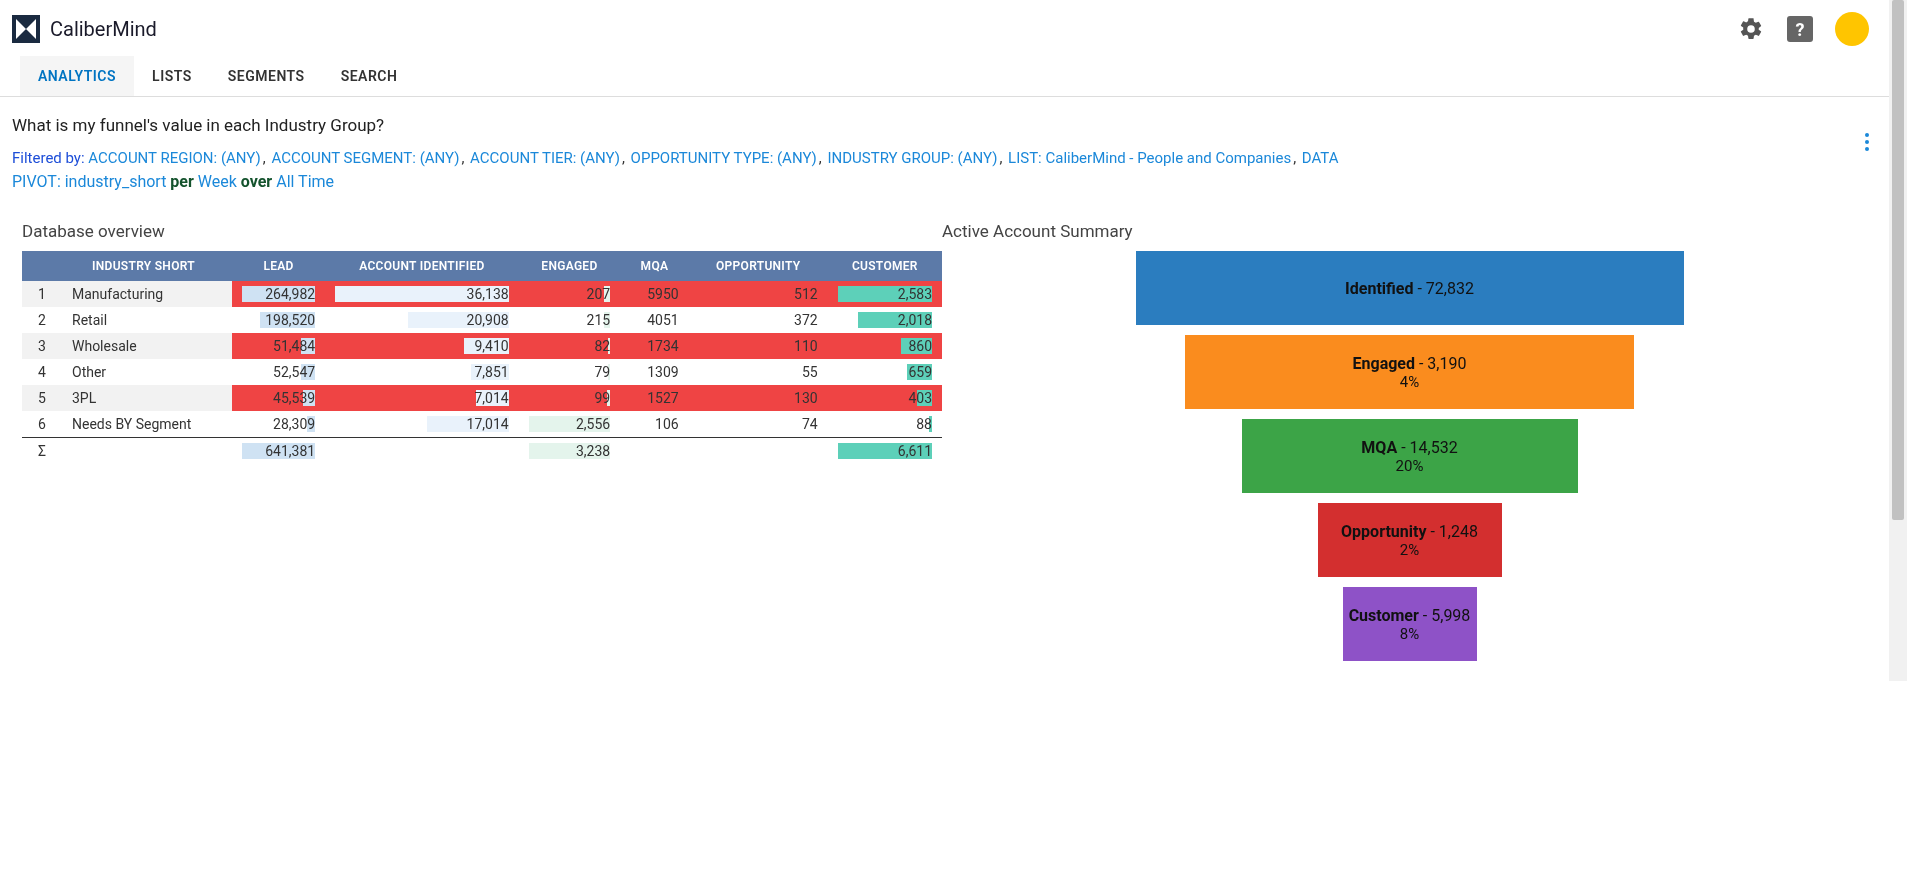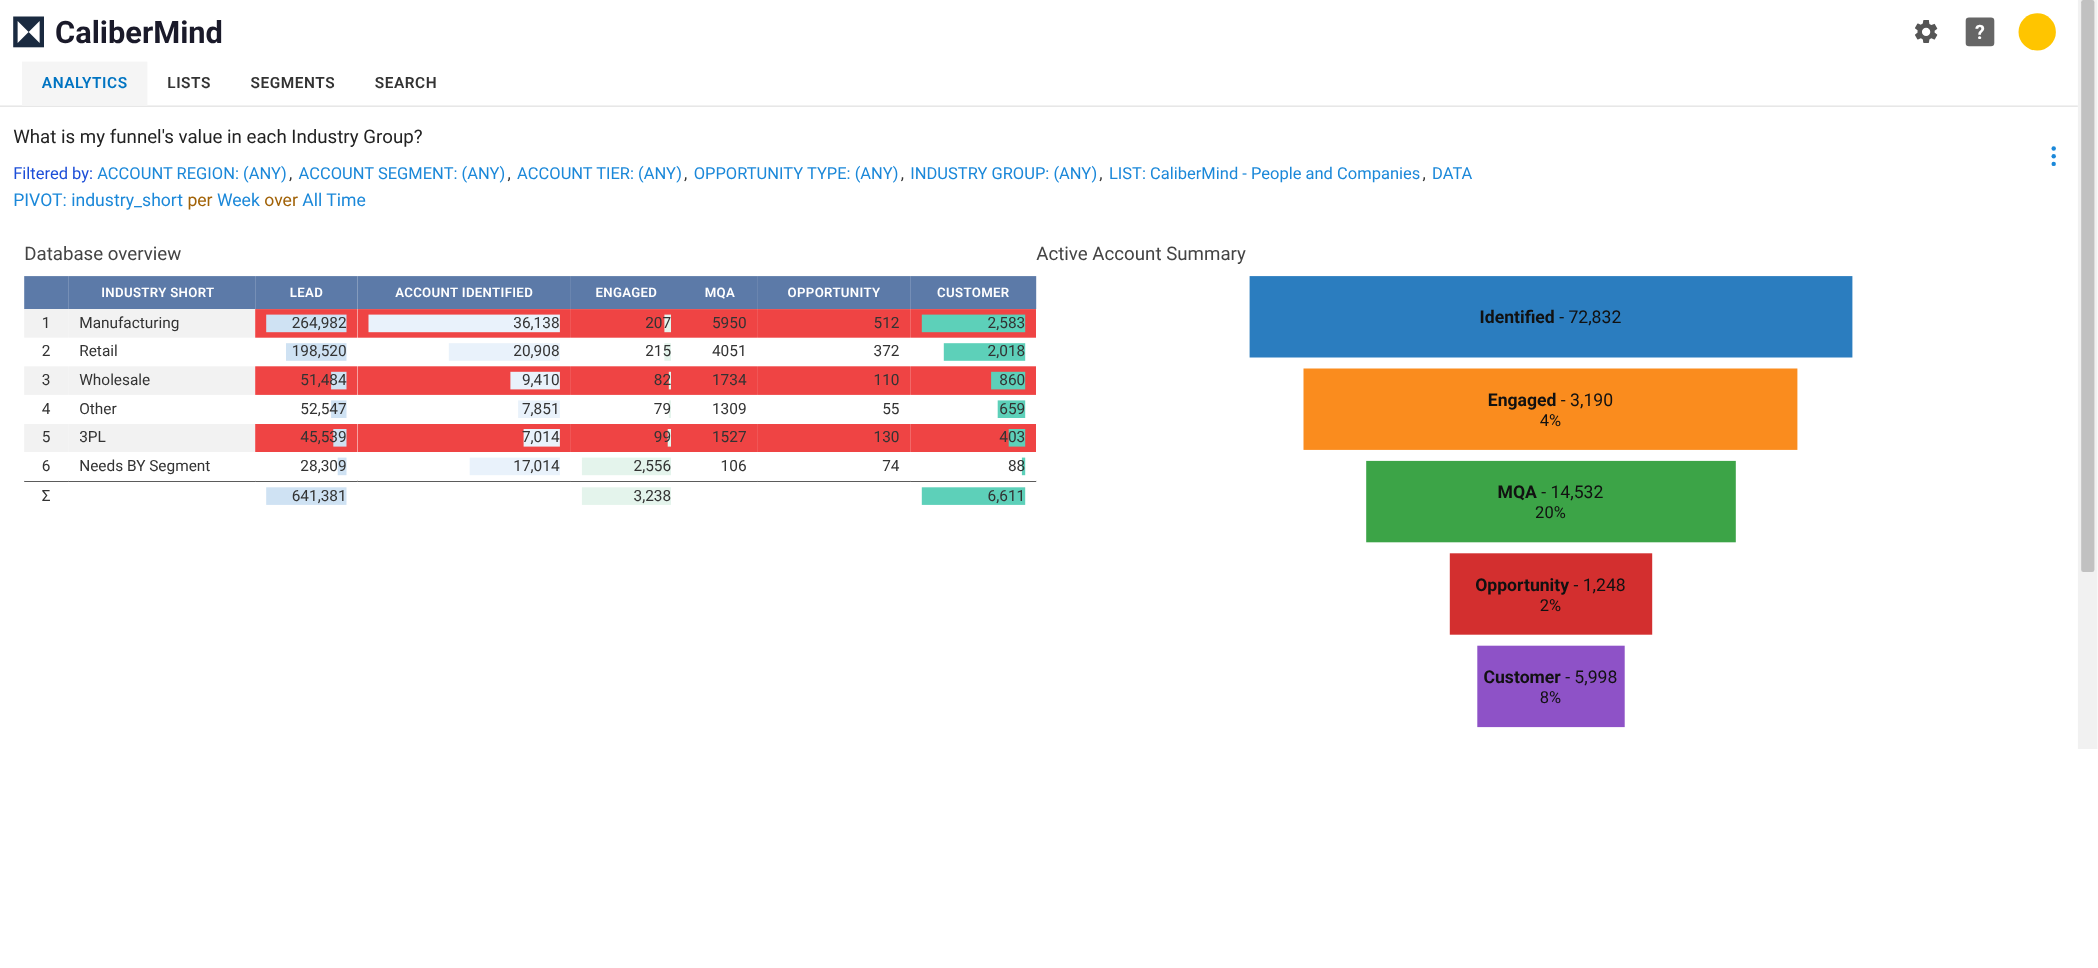--- a/index.html
+++ b/index.html
@@ -8,40 +8,40 @@
 .main-col { flex: 1; min-width: 0; }
 .scroll-track { width: 18px; background: #f1f1f1; position: relative; }
 .scroll-thumb { position: absolute; top: 0; left: 3px; right: 3px; height: 520px; background: #c1c1c1; border-radius: 2px; }
 
 
 .header { display: flex; align-items: center; justify-content: space-between; padding: 12px 20px 10px 12px; }
 .brand { display: flex; align-items: center; gap: 10px; }
 .brand-logo { width: 28px; height: 28px; background: #1a2a40; position: relative; }
 .brand-logo::before { content: ""; position: absolute; left: 4px; top: 4px; width: 0; height: 0; border-left: 10px solid #fff; border-top: 10px solid transparent; border-bottom: 10px solid transparent; }
 .brand-logo::after { content: ""; position: absolute; right: 4px; top: 4px; width: 0; height: 0; border-right: 10px solid #fff; border-top: 10px solid transparent; border-bottom: 10px solid transparent; }
-.brand-name { font-size: 28px; font-weight: 700; color: #1a1a2a; }
+.brand-name { font-size: 20px; font-weight: 400; color: #1a1a2a; }
 .header-right { display: flex; align-items: center; gap: 22px; }
 .icon-btn { width: 28px; height: 28px; display: flex; align-items: center; justify-content: center; color: #555; cursor: pointer; }
 .help-box { width: 26px; height: 26px; background: #666; border-radius: 3px; color: #fff; display: flex; align-items: center; justify-content: center; font-weight: 700; font-size: 18px; }
 .avatar { width: 34px; height: 34px; border-radius: 50%; background: #ffc500; }
 
 
 .tabs { display: flex; border-bottom: 1px solid #ddd; padding-left: 20px; }
 .tab { padding: 12px 18px; font-size: 14px; font-weight: 600; letter-spacing: 0.5px; color: #333; cursor: pointer; }
 .tab.active { background: #f5f5f5; color: #0074c2; }
 
 
 .query-area { padding: 18px 28px 4px 12px; position: relative; }
 .question { font-size: 17px; color: #222; margin-bottom: 10px; }
 .filters-row { font-size: 15px; line-height: 1.8; }
 .filters-row .label { color: #1d4ed8; }
 .filter-link { color: #1b88d9; cursor: pointer; }
 .filter-sep { color: #333; margin: 0 2px; }
 .filters-line2 { font-size: 16px; }
-.filters-line2 .plain { color: #a16207; }
+.filters-line2 .plain { color: #14532d; font-weight: bold; }
 .kebab { position: absolute; right: 20px; top: 36px; display: flex; flex-direction: column; gap: 3px; cursor: pointer; }
 .kebab span { width: 4px; height: 4px; border-radius: 50%; background: #1b88d9; }
 
 
 .content-row { display: flex; padding: 26px 12px 20px 22px; align-items: flex-start; }
 .left-panel { flex: 0 0 920px; }
 .right-panel { flex: 1; }
 .panel-title { font-size: 17px; color: #444; margin-bottom: 10px; font-weight: 400; }
 
 

